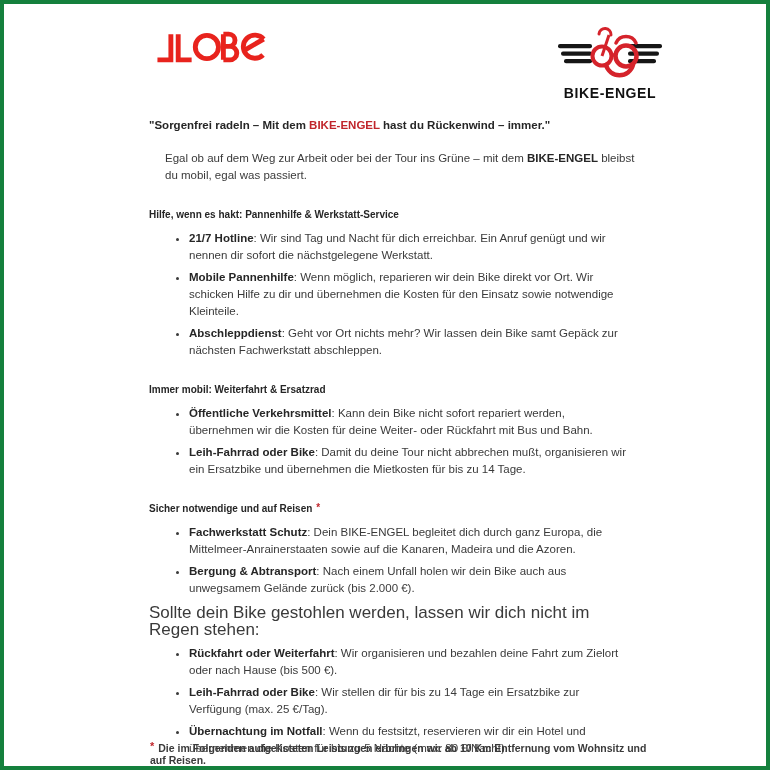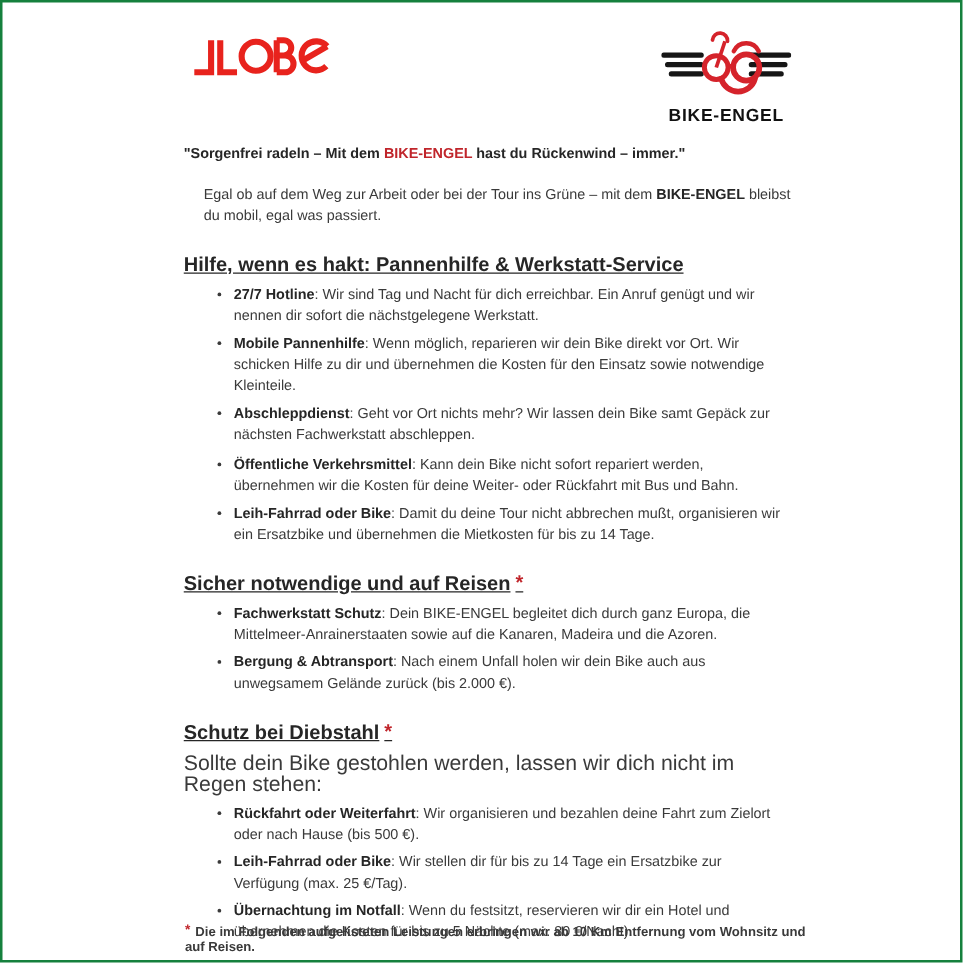--- a/index.html
+++ b/index.html
@@ -4,22 +4,22 @@
 <style>
   html,body{margin:0;padding:0;}
   body{
     width:770px;height:770px;background:#ffffff;
     font-family:"Liberation Sans","DejaVu Sans",sans-serif;
     color:var(--text,#3a3a3a);
     position:relative;overflow:hidden;
   }
   .page{
     position:absolute;inset:0;box-sizing:border-box;
-    border:2px solid #15803d;
-    padding:10px 119px 0 145px;
+    border:4px solid #15803d;
+    padding:10px 88px 0 145px;
   }
   header.doc-header{
     display:flex;justify-content:space-between;align-items:flex-start;
     height:88px;
   }
   .llobe{margin:16px 0 0 6px;}
   .bike{margin:4px 16px 0 0;text-align:center;}
   .bike-label{
     font-weight:bold;color:#111111;font-size:14px;
     letter-spacing:0.6px;margin-top:1px;
@@ -29,24 +29,23 @@
   .wing{fill:var(--wing-black,#161616);}
   p.quote{
     font-weight:bold;font-size:11.5px;line-height:17px;
     color:var(--heading,#262626);
     margin:15px 0 9px 0;
   }
   .red{color:var(--brand-red,#c0252b);}
   p.lead{font-size:11.5px;line-height:17px;margin:16px;max-width:483px;}
   b.dk{color:var(--heading,#262626);}
   h2.sec-title{
-    font-size:16px;line-height:17px;font-weight:bold;
+    font-size:10px;line-height:17px;font-weight:bold;
     color:var(--heading,#262626);
     margin:21px 0 0 0;
-    text-decoration:underline;
   }
   .ast{margin-left:4px;font-weight:bold;vertical-align:1px;}
   p.sec-intro{font-size:17px;line-height:17px;margin:7px 0 0 0;max-width:483px;}
   ul.bullets{margin:7px 0 0 0;padding:0 0 0 40px;list-style:disc;}
   ul.bullets li{
     font-size:11.5px;line-height:17px;margin:0 0 5px 0;max-width:443px;
   }
   ul.bullets li b{color:var(--heading,#262626);}
   .footnote{
     position:absolute;left:146px;top:736px;width:500px;
@@ -89,43 +88,43 @@
     </div>
   </header>
 
   <p class="quote"><span>"Sorgenfrei radeln – Mit dem </span><span class="red">BIKE-ENGEL</span><span> hast du Rückenwind – immer."</span></p>
 
   <p class="lead"><span>Egal ob auf dem Weg zur Arbeit oder bei der Tour ins Grüne – mit dem </span><b class="dk">BIKE-ENGEL</b><span> bleibst du mobil, egal was passiert.</span></p>
 
   <section>
     <h2 class="sec-title"><span>Hilfe, wenn es hakt: Pannenhilfe &amp; Werkstatt-Service</span><span class="ast red"></span></h2>
     <ul class="bullets">
-      <li><b>27/7 Hotline</b><span>: Wir sind Tag und Nacht für dich erreichbar. Ein Anruf genügt und wir nennen dir sofort die nächstgelegene Werkstatt.</span></li>
+      <li><b>21/7 Hotline</b><span>: Wir sind Tag und Nacht für dich erreichbar. Ein Anruf genügt und wir nennen dir sofort die nächstgelegene Werkstatt.</span></li>
       <li><b>Mobile Pannenhilfe</b><span>: Wenn möglich, reparieren wir dein Bike direkt vor Ort. Wir schicken Hilfe zu dir und übernehmen die Kosten für den Einsatz sowie notwendige Kleinteile.</span></li>
       <li><b>Abschleppdienst</b><span>: Geht vor Ort nichts mehr? Wir lassen dein Bike samt Gepäck zur nächsten Fachwerkstatt abschleppen.</span></li>
     </ul>
   </section>
 
   <section>
+    <h2 class="sec-title"><span>Immer mobil: Weiterfahrt &amp; Ersatzrad</span><span class="ast red"></span></h2>
     <ul class="bullets">
       <li><b>Öffentliche Verkehrsmittel</b><span>: Kann dein Bike nicht sofort repariert werden, übernehmen wir die Kosten für deine Weiter- oder Rückfahrt mit Bus und Bahn.</span></li>
       <li><b>Leih-Fahrrad oder Bike</b><span>: Damit du deine Tour nicht abbrechen mußt, organisieren wir ein Ersatzbike und übernehmen die Mietkosten für bis zu 14 Tage.</span></li>
     </ul>
   </section>
 
   <section>
     <h2 class="sec-title"><span>Sicher notwendige und auf Reisen</span><span class="ast red">*</span></h2>
     <ul class="bullets">
       <li><b>Fachwerkstatt Schutz</b><span>: Dein BIKE-ENGEL begleitet dich durch ganz Europa, die Mittelmeer-Anrainerstaaten sowie auf die Kanaren, Madeira und die Azoren.</span></li>
       <li><b>Bergung &amp; Abtransport</b><span>: Nach einem Unfall holen wir dein Bike auch aus unwegsamem Gelände zurück (bis 2.000 €).</span></li>
     </ul>
   </section>
 
   <section>
-    <h2 class="sec-title"><span>Schutz bei Diebstahl</span><span class="ast red">*</span></h2>
     <p class="sec-intro">Sollte dein Bike gestohlen werden, lassen wir dich nicht im Regen stehen:</p>
     <ul class="bullets">
       <li><b>Rückfahrt oder Weiterfahrt</b><span>: Wir organisieren und bezahlen deine Fahrt zum Zielort oder nach Hause (bis 500 €).</span></li>
       <li><b>Leih-Fahrrad oder Bike</b><span>: Wir stellen dir für bis zu 14 Tage ein Ersatzbike zur Verfügung (max. 25 €/Tag).</span></li>
       <li><b>Übernachtung im Notfall</b><span>: Wenn du festsitzt, reservieren wir dir ein Hotel und übernehmen die Kosten für bis zu 5 Nächte (max. 80 €/Nacht).</span></li>
     </ul>
   </section>
 
   <div class="footnote">
     <span class="marker red">*</span><span>Die im Folgenden aufgelisteten Leistungen erbringen wir ab 10 Km Entfernung vom Wohnsitz und auf Reisen.</span>

